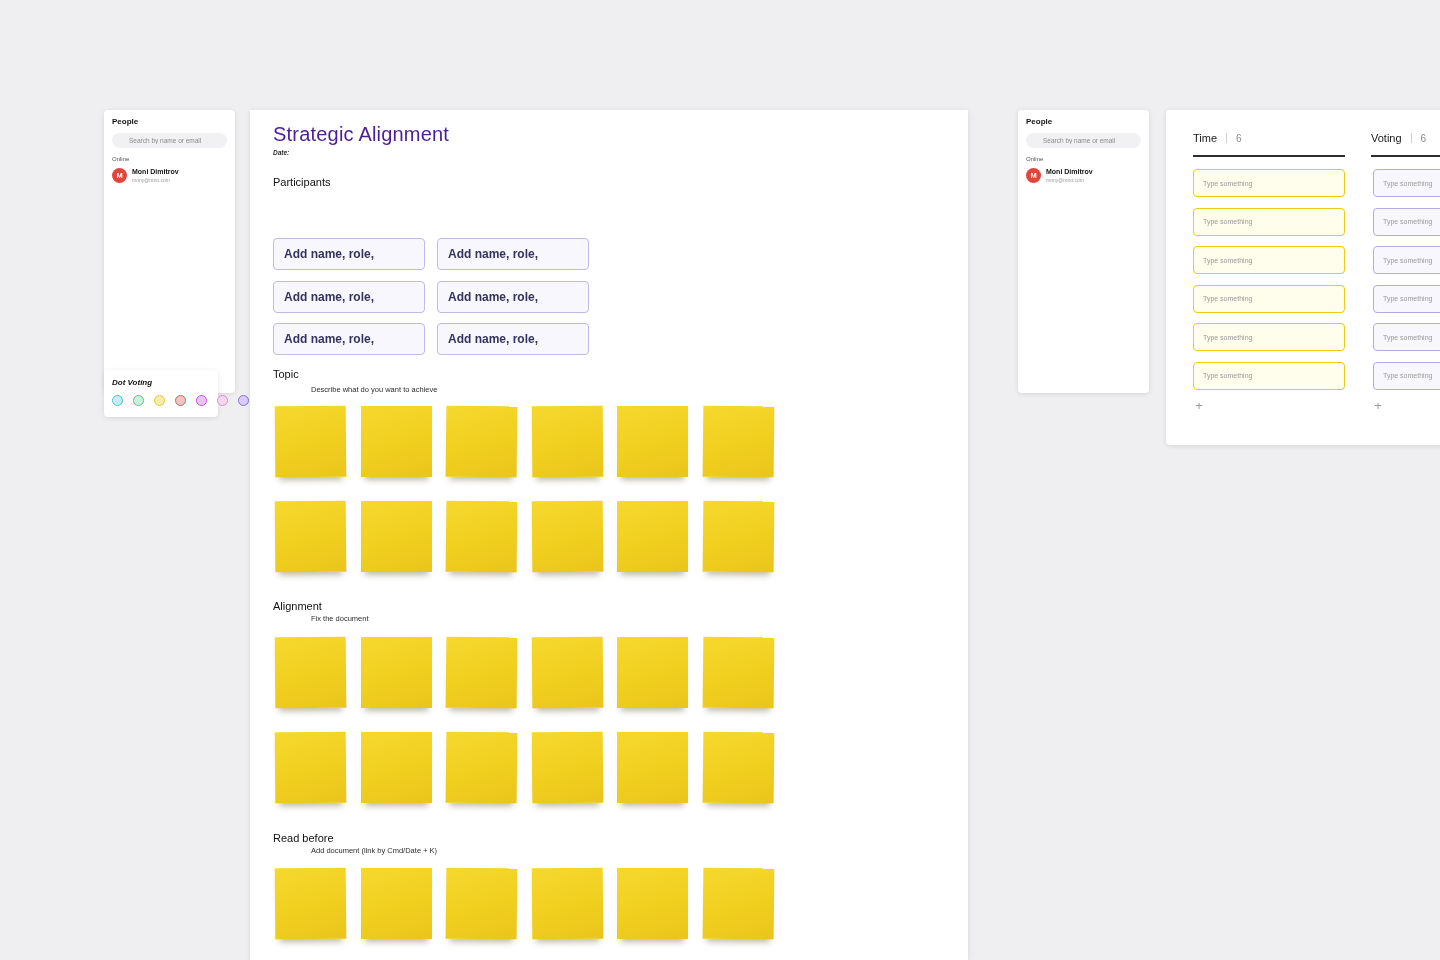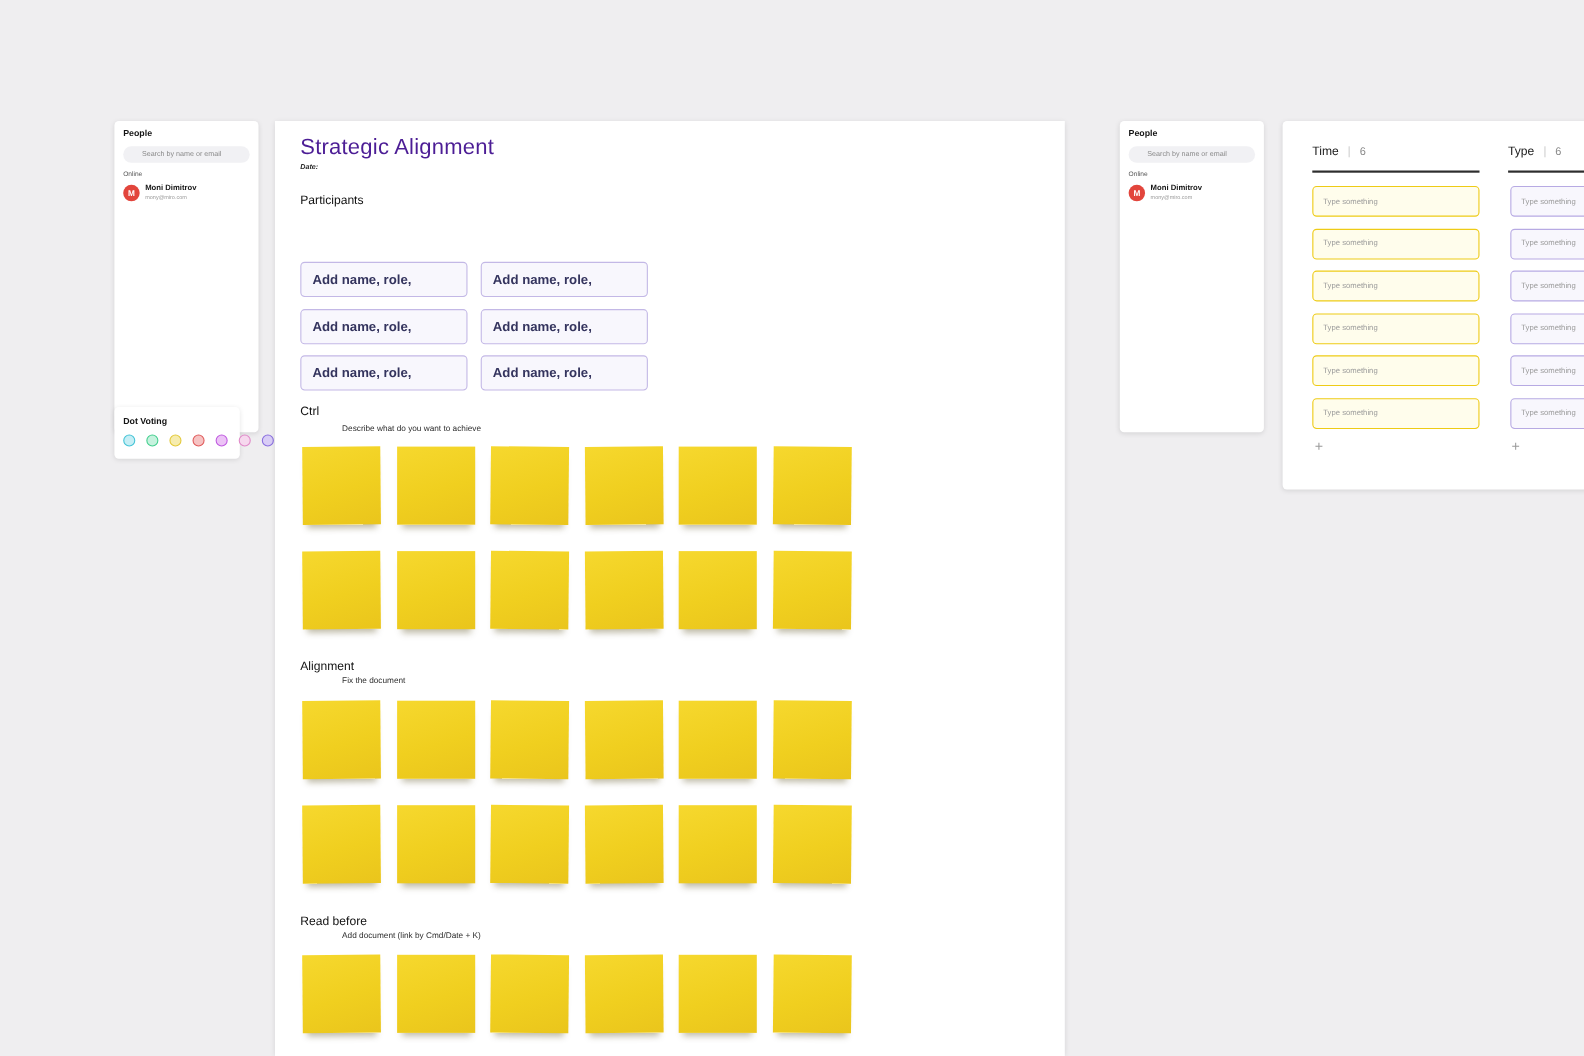--- a/index.html
+++ b/index.html
@@ -32,21 +32,21 @@
   .user-row { position:absolute; left:8px; top:57px; width:115px; height:18px; cursor:pointer; }
   .avatar {
     position:absolute; left:0; top:1px; width:15px; height:15px; border-radius:50%;
     background:#e2453c; color:#fff; font-size:7.5px; font-weight:700;
     display:flex; align-items:center; justify-content:center;
   }
   .user-name { position:absolute; left:20px; top:1px; font-size:7px; font-weight:700; color:#141414; }
   .user-email { position:absolute; left:20px; top:10px; font-size:5px; color:#9a9a9a; }
 
   
-  .dot-panel { left:104px; top:370px; width:114px; height:47px; }
+  .dot-panel { left:104px; top:370px; width:114px; height:47px;font-style:italic; }
   .dot-title { position:absolute; left:8px; top:8px; font-size:8px; font-weight:700; color:#141414; }
   .dot-row { position:absolute; left:8px; top:25px; display:flex; gap:10px; }
   .dot { width:11px; height:11px; border-radius:50%; border:1.5px solid #999; background:#eee; cursor:pointer; }
 
   
   .canvas { left:250px; top:110px; width:718px; height:850px; border-radius:0; }
   .board-title { position:absolute; left:23px; top:13px; font-size:20px; font-weight:400; color:#4c1d95; letter-spacing:0.2px; }
   .board-date { position:absolute; left:23px; top:39px; font-size:6.5px; font-weight:700; font-style:italic; color:#2a2a2a; }
   .sec-heading { position:absolute; font-size:11px; font-weight:400; color:#111; }
   .sec-sub { position:absolute; font-size:7.5px; color:#2e2e2e;padding-left:38px; }
@@ -128,21 +128,21 @@
   <div class="sec-heading" style="left:23px; top:66px;">Participants</div>
   <div class="participants-grid">
     <div class="p-input">Add name, role,</div>
     <div class="p-input">Add name, role,</div>
     <div class="p-input">Add name, role,</div>
     <div class="p-input">Add name, role,</div>
     <div class="p-input">Add name, role,</div>
     <div class="p-input">Add name, role,</div>
   </div>
 
-  <div class="sec-heading" style="left:23px; top:258px;">Ctrl</div>
+  <div class="sec-heading" style="left:23px; top:258px;">Topic</div>
   <div class="sec-sub" style="left:23px; top:275px;">Describe what do you want to achieve</div>
   <div class="sticky-grid" style="left:25px; top:296px;">
       <div class="sticky"></div>
       <div class="sticky"></div>
       <div class="sticky"></div>
       <div class="sticky"></div>
       <div class="sticky"></div>
       <div class="sticky"></div>
       <div class="sticky"></div>
       <div class="sticky"></div>
@@ -207,21 +207,21 @@
     <div class="t-input">Type something</div>
     <div class="t-input">Type something</div>
     <div class="t-input">Type something</div>
     <div class="t-input">Type something</div>
     <div class="t-input">Type something</div>
     <div class="t-input">Type something</div>
   </div>
   <div class="add-btn" style="left:26px;">+</div>
 
   <div class="tt-header" style="left:205px;">
-    <span class="tt-label">Type</span>
+    <span class="tt-label">Voting</span>
     <span class="tt-sep"></span>
     <span class="tt-count">6</span>
   </div>
   <div class="tt-rule" style="left:205px;"></div>
   <div class="tt-stack" style="left:207px;">
     <div class="t-input violet">Type something</div>
     <div class="t-input violet">Type something</div>
     <div class="t-input violet">Type something</div>
     <div class="t-input violet">Type something</div>
     <div class="t-input violet">Type something</div>

